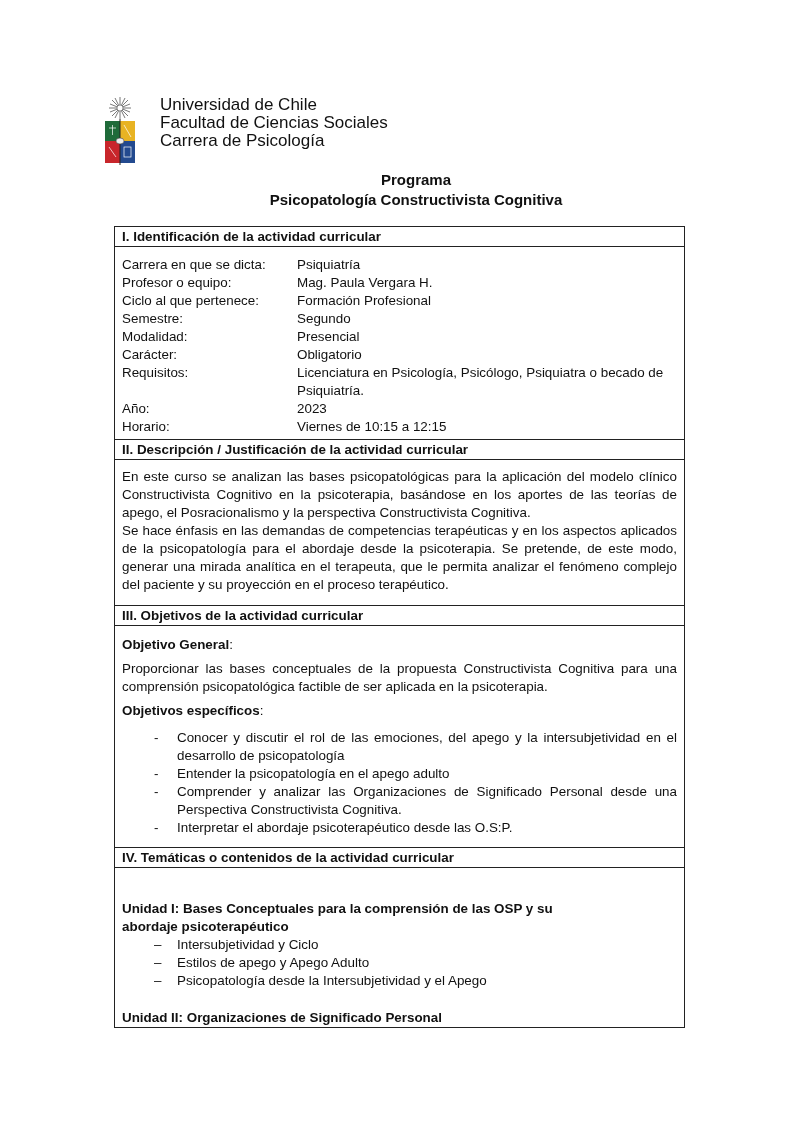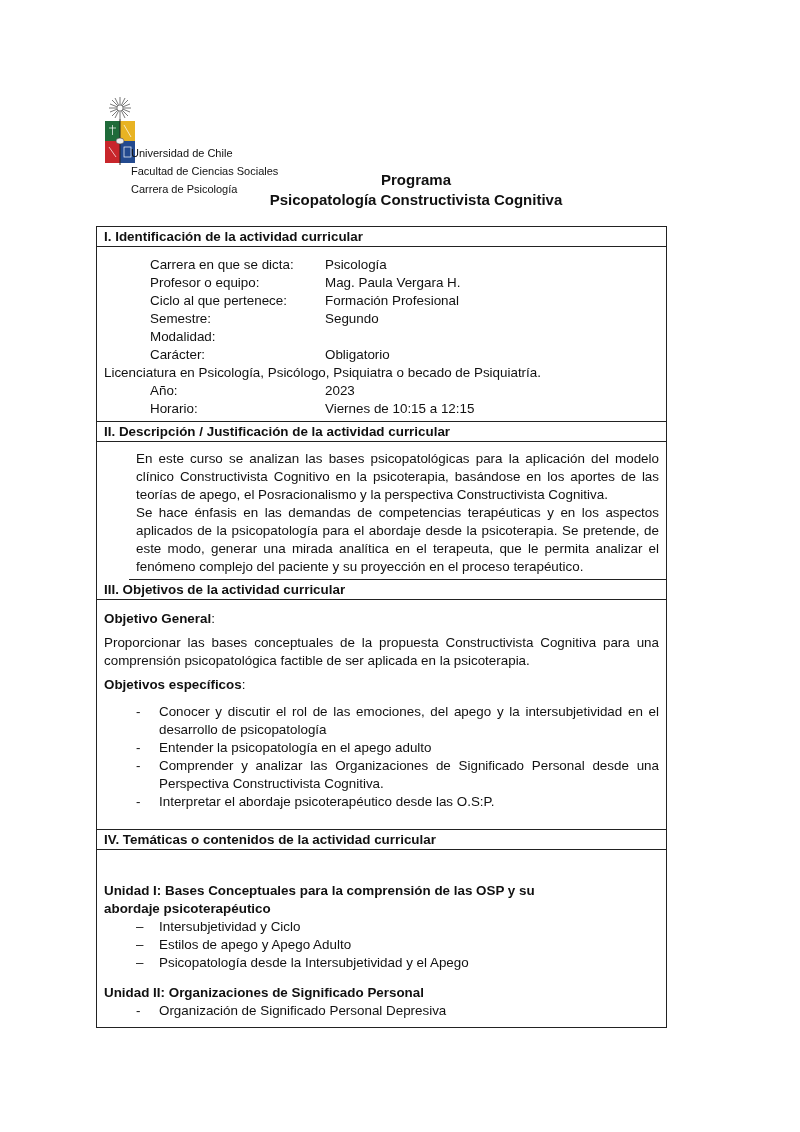--- a/index.html
+++ b/index.html
@@ -4,35 +4,35 @@
 <style>
   html, body { margin: 0; padding: 0; background: #ffffff; }
   body {
     width: 800px; height: 1132px; position: relative; overflow: hidden;
     font-family: "Liberation Sans", "DejaVu Sans", sans-serif;
     color: #111;
     font-size: 13.4px;
   }
   .header { position: absolute; left: 100px; top: 95px; height: 72px; }
   .logo { position: absolute; left: 0; top: 0; width: 40px; height: 72px; }
-  .inst { position: absolute; left: 31px; top: 1px; line-height: 18px; font-size: 11px; white-space: nowrap; margin-top: 48px; }
+  .inst { position: absolute; left: 60px; top: 1px; line-height: 18px; font-size: 17px; white-space: nowrap; }
   .title-block { position: absolute; left: 16px; width: 800px; top: 170px; text-align: center; font-weight: bold; font-size: 15px; line-height: 20px; }
   .doc-table {
-    position: absolute; left: 96px; top: 226px; width: 571px;
+    position: absolute; left: 114px; top: 226px; width: 571px;
     border: 1.3px solid #222; border-bottom: 1.3px solid #222;
     height: 802px; box-sizing: border-box; overflow: hidden;
   }
   .sec-head {
     font-weight: bold; padding: 1px 7px 0 7px; height: 18px; line-height: 18px;
     border-bottom: 1.3px solid #222; white-space: nowrap;
   }
   .sec-body { padding: 6px 7px 4px 7px; line-height: 18px; border-bottom: 1.3px solid #222; }
   .sec-body.last { border-bottom: none; }
   .kv { display: flex; }
-  .kv .k { width: 175px; flex-shrink: 0; margin-left: 46px; }
+  .kv .k { width: 175px; flex-shrink: 0; }
   .kv .v { flex: 1; padding-right: 8px; }
   .just { text-align: justify; }
   .bold { font-weight: bold; }
   .obj-label { margin: 3px 0 6px 0; }
   .obj-par { margin: 1px 0 6px 0; }
   ul.dash { list-style: none; margin: 0; padding: 0; }
   ul.dash li { display: flex; }
   ul.dash li .mk { width: 55px; flex-shrink: 0; text-align: left; padding-left: 32px; box-sizing: border-box; }
   ul.dash li .tx { flex: 1; text-align: justify; padding-right: 0; }
   .unit-title { font-weight: bold; margin-top: 26px; }
@@ -80,62 +80,64 @@
   <div>Programa</div>
   <div>Psicopatología Constructivista Cognitiva</div>
 </div>
 
 <div class="doc-table">
 
   <div class="sec-head">I. Identificación de la actividad curricular</div>
   <div class="sec-body" style="padding-top:9px; padding-bottom:3px;">
     <div class="kv">
       <div class="k">Carrera en que se dicta:</div>
-      <div class="v">Psicología</div>
+      <div class="v">Psiquiatría</div>
     </div>
     <div class="kv">
       <div class="k">Profesor o equipo:</div>
       <div class="v">Mag. Paula Vergara H.</div>
     </div>
     <div class="kv">
       <div class="k">Ciclo al que pertenece:</div>
       <div class="v">Formación Profesional</div>
     </div>
     <div class="kv">
       <div class="k">Semestre:</div>
       <div class="v">Segundo</div>
     </div>
     <div class="kv">
       <div class="k">Modalidad:</div>
+      <div class="v">Presencial</div>
     </div>
     <div class="kv">
       <div class="k">Carácter:</div>
       <div class="v">Obligatorio</div>
     </div>
     <div class="kv">
+      <div class="k">Requisitos:</div>
       <div class="v">Licenciatura en Psicología, Psicólogo, Psiquiatra o becado de Psiquiatría.</div>
     </div>
     <div class="kv">
       <div class="k">Año:</div>
       <div class="v">2023</div>
     </div>
     <div class="kv">
       <div class="k">Horario:</div>
       <div class="v">Viernes de 10:15 a 12:15</div>
     </div>
   </div>
 
   <div class="sec-head">II. Descripción / Justificación de la actividad curricular</div>
-  <div class="sec-body just" style="padding-top:8px; padding-bottom:3px;margin-left:32px;">
+  <div class="sec-body just" style="padding-top:8px; padding-bottom:11px;">
     <div>En este curso se analizan las bases psicopatológicas para la aplicación del modelo clínico Constructivista Cognitivo en la psicoterapia, basándose en los aportes de las teorías de apego, el Posracionalismo y la perspectiva Constructivista Cognitiva.</div>
     <div>Se hace énfasis en las demandas de competencias terapéuticas y en los aspectos aplicados de la psicopatología para el abordaje desde la psicoterapia. Se pretende, de este modo, generar una mirada analítica en el terapeuta, que le permita analizar el fenómeno complejo del paciente y su proyección en el proceso terapéutico.</div>
   </div>
 
   <div class="sec-head">III. Objetivos de la actividad curricular</div>
-  <div class="sec-body" style="padding-top:7px; padding-bottom:18px;">
+  <div class="sec-body" style="padding-top:7px; padding-bottom:10px;">
     <div class="obj-label"><span class="bold">Objetivo General</span><span>:</span></div>
     <div class="obj-par just">Proporcionar las bases conceptuales de la propuesta Constructivista Cognitiva para una comprensión psicopatológica factible de ser aplicada en la psicoterapia.</div>
     <div class="obj-label"><span class="bold">Objetivos específicos</span><span>:</span></div>
     <ul class="dash" style="margin-top:9px;">
       <li>
           <span class="mk">-</span>
           <span class="tx" style="padding-right:0">Conocer y discutir el rol de las emociones, del apego y la intersubjetividad en el desarrollo de psicopatología</span>
         </li>
       <li>
           <span class="mk">-</span>
@@ -162,21 +164,21 @@
         </li>
       <li>
           <span class="mk">–</span>
           <span class="tx">Estilos de apego y Apego Adulto</span>
         </li>
       <li>
           <span class="mk">–</span>
           <span class="tx">Psicopatología desde la Intersubjetividad y el Apego</span>
         </li>
     </ul>
-    <div class="unit-title" style="margin-top:12px;">Unidad II: Organizaciones de Significado Personal</div>
+    <div class="unit-title" style="margin-top:19px;">Unidad II: Organizaciones de Significado Personal</div>
     <ul class="dash">
       <li>
           <span class="mk">-</span>
           <span class="tx">Organización de Significado Personal Depresiva</span>
         </li>
     </ul>
   </div>
 </div>
 
 </body></html>

